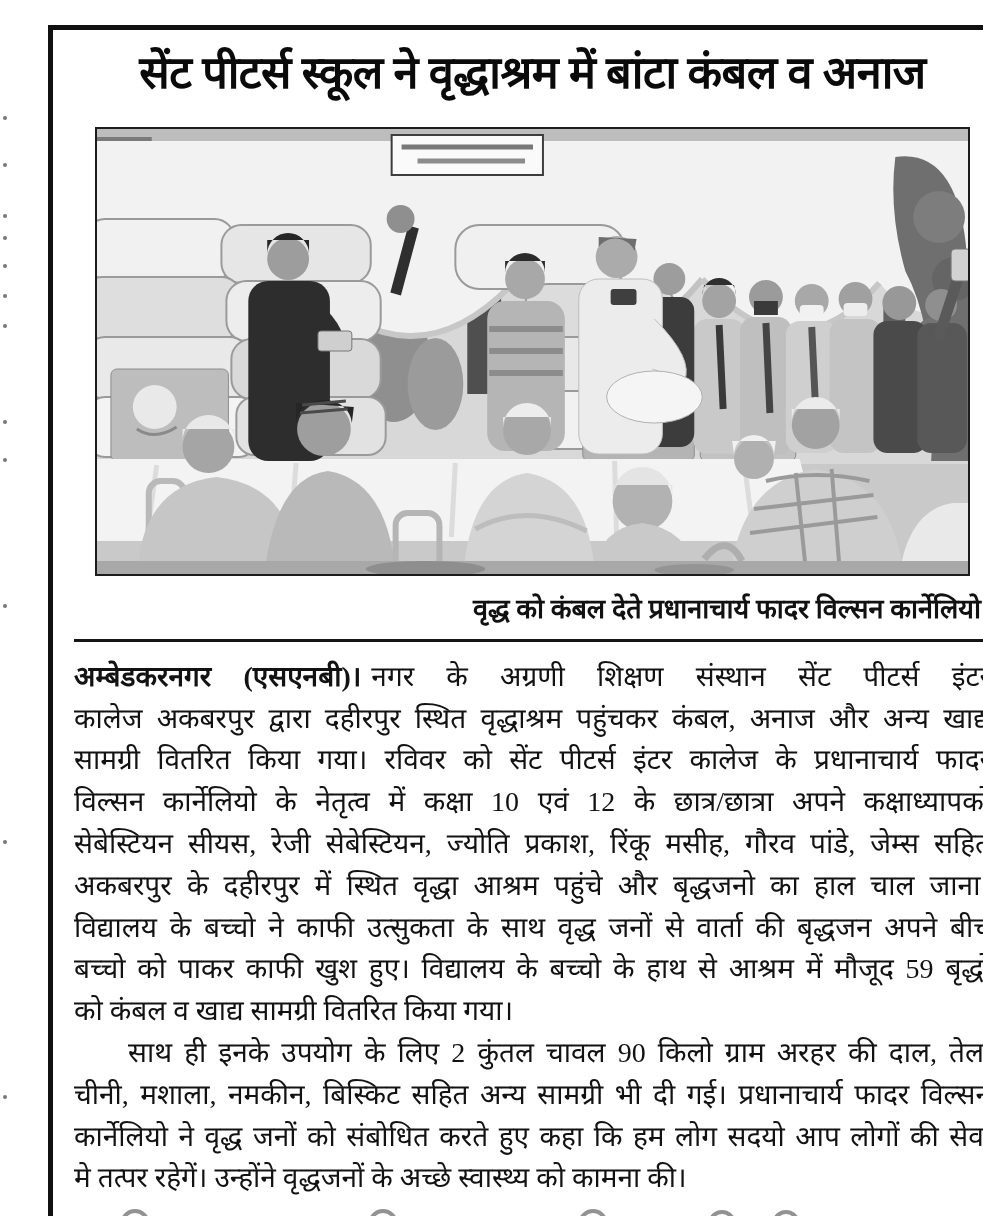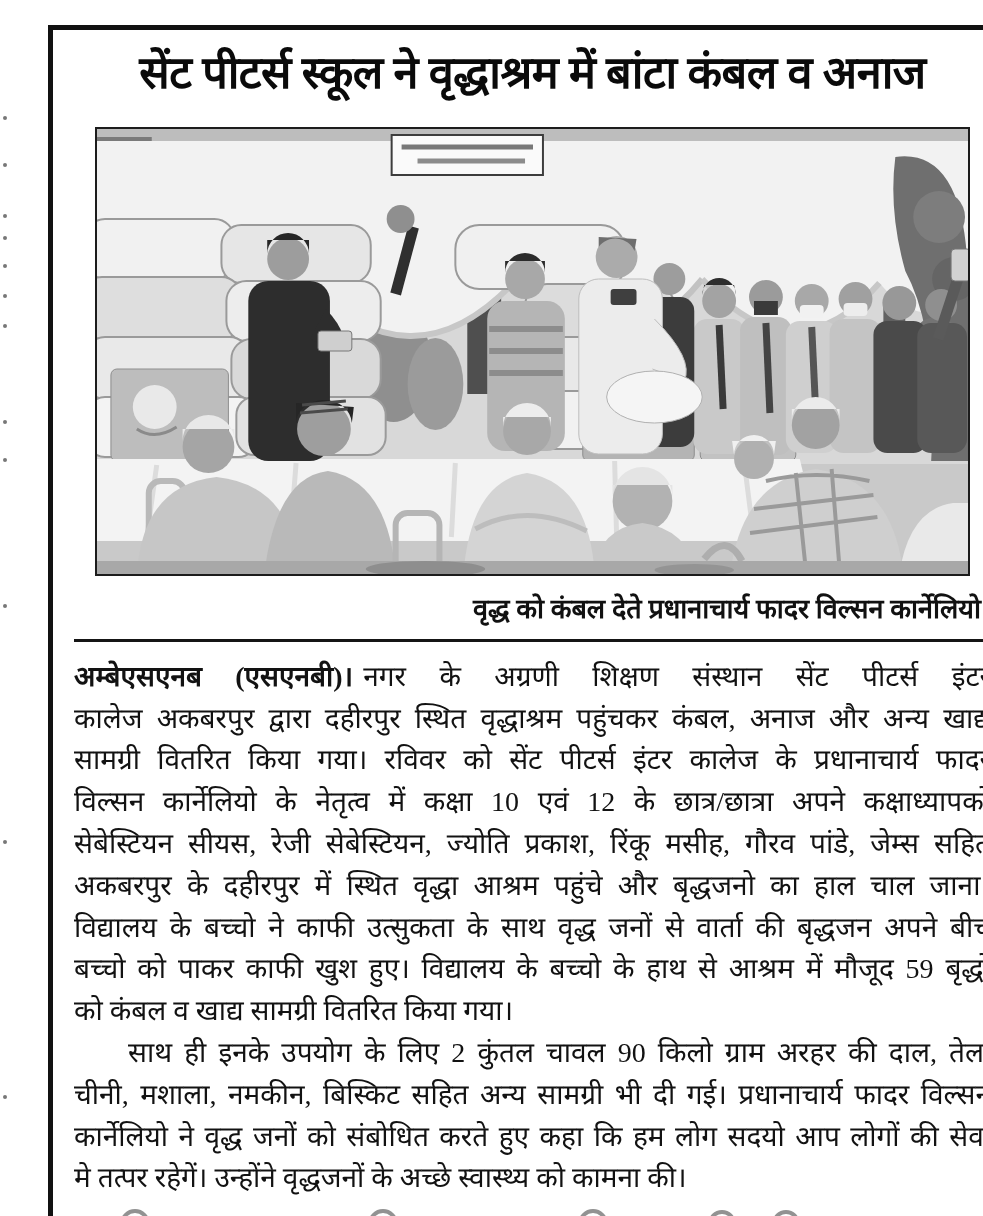--- a/index.html
+++ b/index.html
@@ -233,21 +233,21 @@
         <ellipse cx="600" cy="441" rx="40" ry="6" fill="#949494"></ellipse>
       </g>
     </svg>
   </div>
 
   <div class="caption">वृद्ध को कंबल देते प्रधानाचार्य फादर विल्सन कार्नेलियो</div>
 
   <hr class="rule">
 
   <div class="body-text">
-    <div class="line"><span class="dateline">अम्बेएसएनब (एसएनबी)।</span><span>नगर के अग्रणी शिक्षण संस्थान सेंट पीटर्स इंटर</span></div>
+    <div class="line"><span class="dateline">अम्बेडकरनगर (एसएनबी)।</span><span>नगर के अग्रणी शिक्षण संस्थान सेंट पीटर्स इंटर</span></div>
     <div class="line">कालेज अकबरपुर द्वारा दहीरपुर स्थित वृद्धाश्रम पहुंचकर कंबल, अनाज और अन्य खाद्य</div>
     <div class="line">सामग्री वितरित किया गया। रविवर को सेंट पीटर्स इंटर कालेज के प्रधानाचार्य फादर</div>
     <div class="line">विल्सन कार्नेलियो के नेतृत्व में कक्षा 10 एवं 12 के छात्र/छात्रा अपने कक्षाध्यापको</div>
     <div class="line">सेबेस्टियन सीयस, रेजी सेबेस्टियन, ज्योति प्रकाश, रिंकू मसीह, गौरव पांडे, जेम्स सहित</div>
     <div class="line">अकबरपुर के दहीरपुर में  स्थित वृद्धा आश्रम पहुंचे और बृद्धजनो का हाल चाल जाना।</div>
     <div class="line">विद्यालय के बच्चो ने काफी उत्सुकता के साथ वृद्ध जनों से वार्ता की बृद्धजन अपने बीच</div>
     <div class="line">बच्चो को पाकर काफी खुश हुए। विद्यालय के बच्चो के हाथ से आश्रम में मौजूद 59 बृद्धो</div>
     <div class="line para-end">को कंबल  व खाद्य सामग्री वितरित किया गया।</div>
     <div class="line indent">साथ ही इनके उपयोग के लिए 2 कुंतल चावल 90 किलो ग्राम अरहर की दाल, तेल,</div>
     <div class="line">चीनी, मशाला, नमकीन, बिस्किट सहित अन्य सामग्री भी दी गई। प्रधानाचार्य फादर विल्सन</div>

